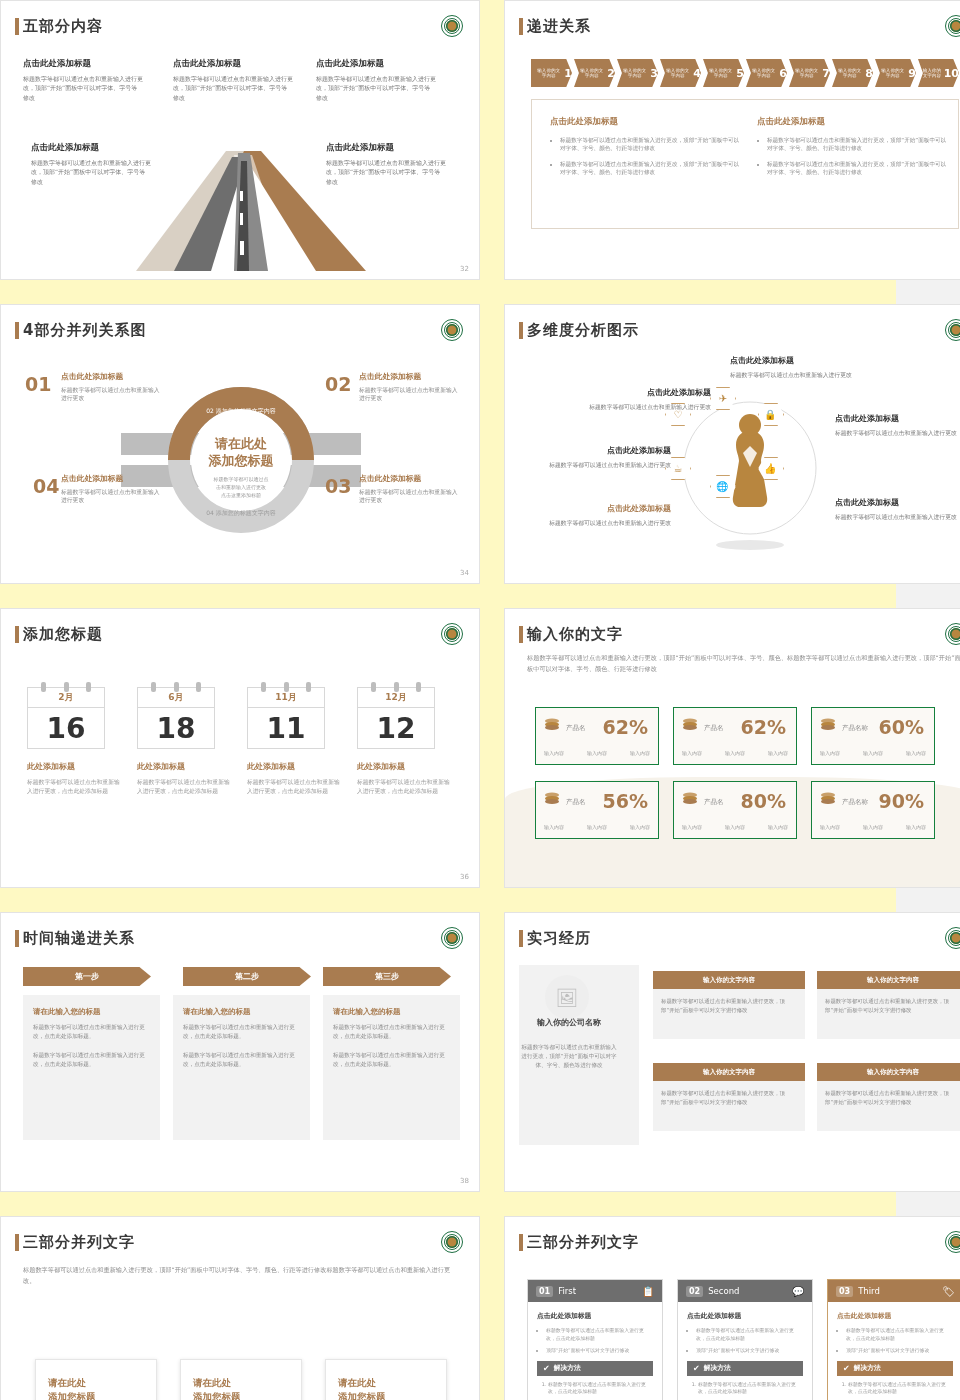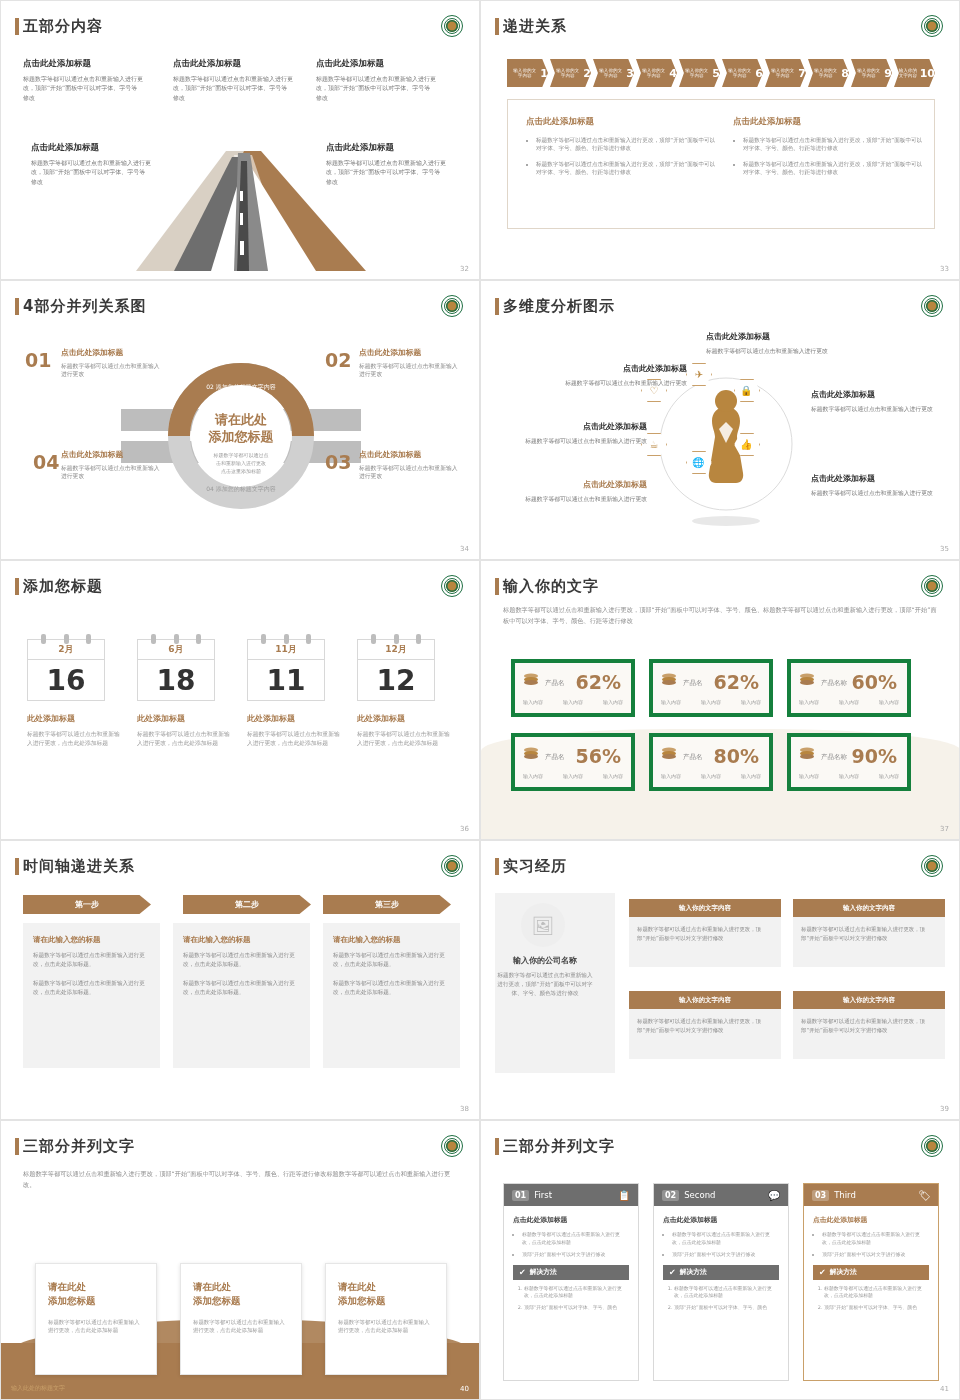--- a/index.html
+++ b/index.html
@@ -7,21 +7,22 @@
     margin: 0; padding: 0;
     width: 960px; height: 1400px;
     background: #f2f2f2;
     font-family: "DejaVu Sans", "Liberation Sans", sans-serif;
   }
   .deck {
     width: 896px; height: 1400px;
     display: grid;
     grid-template-columns: 480px 480px;
     grid-template-rows: repeat(5, 280px);
-    background: #4d7c0f;
+    background: #fef9c3;
+    gap: 24px;
   }
   .slide {
     position: relative;
     width: 480px; height: 280px;
     background: #ffffff;
     border: 1px solid #e3e3e3;
     overflow: hidden;
   }
   .slide-title {
     position: absolute;
@@ -120,21 +121,21 @@
     display: flex; align-items: center; justify-content: center;
     font-size: 28px; font-weight: bold; color: #333;
   }
   .cal-rings { position: absolute; top: -5px; left: 14px; width: 50px; display: flex; justify-content: space-between; }
   .ring { width: 5px; height: 10px; background: #bdbdbd; border-radius: 2px; }
   .cal-cap { position: absolute; width: 95px; font-size: 5.8px; color: #9a9a9a; line-height: 1.6; }
   .cal-cap .tt { font-size: 8px; font-weight: bold; color: #a97c50; margin-bottom: 4px; }
   
   .s37-card {
     position: absolute; width: 124px; height: 58px;
-    background: #fbf9f5; border: 4px solid #15803d;
+    background: #fbf9f5; border: 1px solid #15803d;
   }
   .s37-card .pn { position: absolute; left: 30px; top: 16px; font-size: 6.5px; color: #8a8a8a; }
   .s37-card .pct { position: absolute; right: 10px; top: 8px; font-size: 19px; font-weight: bold; color: #a97c50; }
   .s37-card .subs { position: absolute; left: 8px; bottom: 8px; right: 8px; display: flex; justify-content: space-between; font-size: 5px; color: #9a9a9a; }
   .coin {
     position: absolute; left: 8px; top: 10px; width: 16px; height: 12px;
   }
   
   .s38-arrow {
     position: absolute; top: 54px; width: 128px; height: 19px;
@@ -149,21 +150,21 @@
   }
   .s38-box .bt { font-size: 7.5px; font-weight: bold; color: #a97c50; margin: 12px 10px 6px; }
   .s38-box p { font-size: 5.6px; color: #8a8a8a; line-height: 1.6; margin: 0 10px 10px; }
   
   .s39-logo {
     position: absolute; left: 40px; top: 62px; width: 44px; height: 44px;
     border-radius: 50%; background: #eeeeee;
     display: flex; align-items: center; justify-content: center;
     font-size: 18px; color: #bdbdbd;
   }
-  .s39-cname { position: absolute; left: 14px; top: 114px; width: 100px; text-align: center; font-size: 8px; font-weight: bold; color: #444; }
+  .s39-cname { position: absolute; left: 14px; top: 104px; width: 100px; text-align: center; font-size: 8px; font-weight: bold; color: #444; }
   .s39-cdesc { position: absolute; left: 14px; top: 130px; width: 100px; text-align: center; font-size: 5.6px; color: #8a8a8a; line-height: 1.6; }
   .s39-box { position: absolute; width: 152px; }
   .s39-hd {
     height: 18px; background: #a97c50; color: #fff;
     display: flex; align-items: center; justify-content: center;
     font-size: 6.5px; font-weight: bold;
   }
   .s39-bd { background: #f2f2f2; padding: 8px; font-size: 5.4px; color: #8a8a8a; line-height: 1.6; min-height: 50px; }
   
   .s40-desc { position: absolute; left: 22px; top: 48px; width: 430px; font-size: 6.2px; color: #8a8a8a; line-height: 1.7; }

